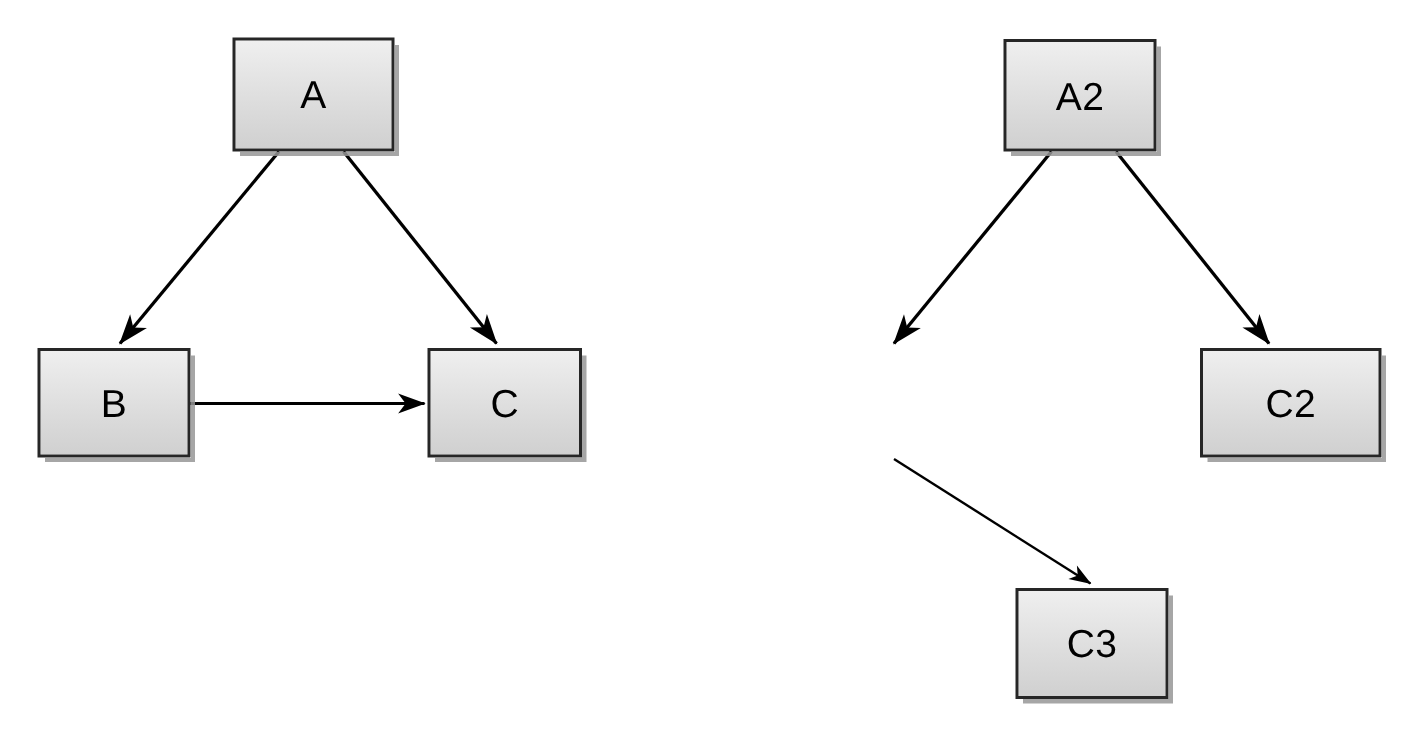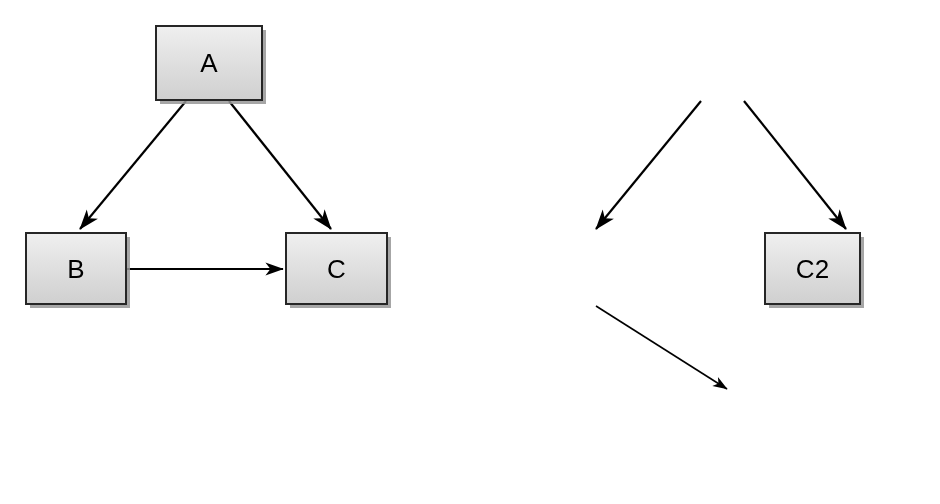--- a/index.html
+++ b/index.html
@@ -67,17 +67,23 @@
 
   <div class="node" style="left: 155px; top: 25px; width: 108px; height: 76px;">
     <span class="node-label">A</span>
   </div>
   <div class="node" style="left: 25px; top: 232px; width: 102px; height: 73px;">
     <span class="node-label">B</span>
   </div>
   <div class="node" style="left: 285px; top: 232px; width: 103px; height: 73px;">
     <span class="node-label">C</span>
   </div>
-  <div class="node" style="left: 764px; top: 232px; width: 97px; height: 73px;">
+  <div class="node" style="left: 669px; top: 26px; width: 102px; height: 75px;">
+    <span class="node-label">A2</span>
+  </div>
+  <div class="node" style="left: 800px; top: 232px; width: 121px; height: 73px;">
     <span class="node-label">C2</span>
+  </div>
+  <div class="node" style="left: 677px; top: 392px; width: 102px; height: 74px;">
+    <span class="node-label">C3</span>
   </div>
 
 </div>
 
 </body></html>

